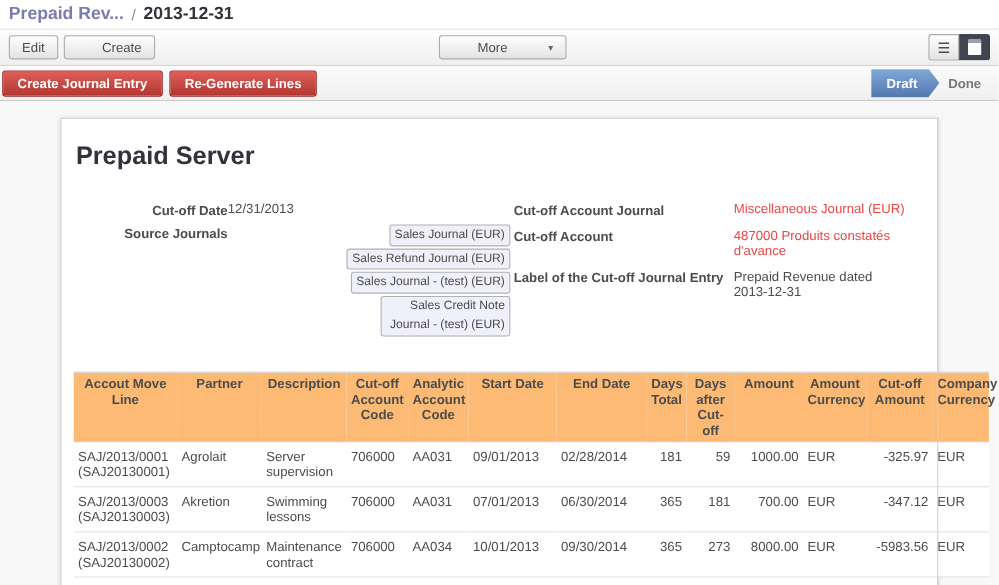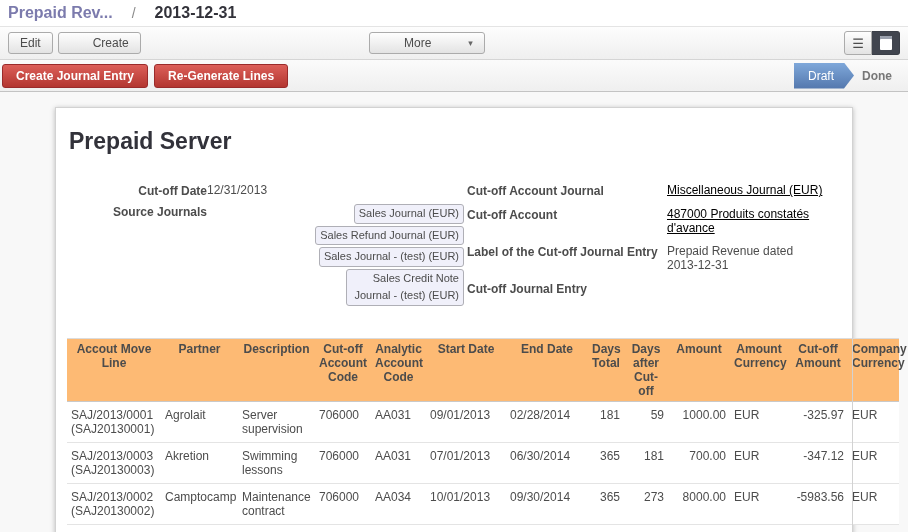--- a/index.html
+++ b/index.html
@@ -4,38 +4,38 @@
 <style>
   * { box-sizing: border-box; }
   html,body { margin:0; padding:0; }
   body {
     width:908px; height:532px; overflow:hidden; position:relative;
     font-family:"Liberation Sans", sans-serif; font-size:12px;
     color:#4c4c4c; background:#fff;
   }
 
   
-  .breadcrumb-bar { display:flex; align-items:center; gap:19px; height:26px; padding:2px 8px; background:#fff; }
+  .breadcrumb-bar { display:flex; align-items:center; gap:7px; height:26px; padding:2px 8px; background:#fff; }
   .bc-parent { color:#7c7bad; font-weight:bold; font-size:16px; cursor:pointer; }
   .bc-sep { color:#8a8a8a; font-size:14px; }
   .bc-current { color:#32323a; font-weight:bold; font-size:16px; }
 
   
   .toolbar {
     position:relative; height:34px; display:flex; align-items:center; padding:0 8px;
     background:linear-gradient(#fdfdfd,#efefef);
     border-top:1px solid #e4e4e4; border-bottom:1px solid #d5d5d5;
   }
   .btn {
     padding:3px 11px; border:1px solid #ababab; border-radius:3px;
     background:linear-gradient(#fefefe,#e3e3e3); color:#4c4c4c; font-size:12px;
     cursor:pointer; display:inline-flex; align-items:center; gap:6px;text-align:center;
   }
   .btn + .btn { margin-left:5px;padding-left:34px; }
-  .more-btn { position:absolute; left:364px;gap:37px; }
+  .more-btn { position:absolute; left:394px;gap:37px; }
   .caret { font-size:9px; color:#666; }
   .view-switcher { position:absolute; right:8px; display:flex; }
   .switch-btn {
     width:28px; height:24px; border:1px solid #ababab; cursor:pointer;
     background:linear-gradient(#fefefe,#e3e3e3);
     display:flex; align-items:center; justify-content:center;
   }
   .switch-btn.first { border-radius:3px 0 0 3px; }
   .switch-btn.last  { border-radius:0 3px 3px 0; border-left:none; }
   .switch-btn.active { background:#41454f; border-color:#3a3e47; }
@@ -47,21 +47,21 @@
     display:flex; align-items:center; height:32px; padding:0 2px;
     background:linear-gradient(#fbfbfb,#efefef); border-bottom:1px solid #c3c3c3;
   }
   .btn-red {
     padding:4px 13px; border:1px solid #9a2b2b; border-radius:3px; margin-right:6px;
     background:linear-gradient(#dc5f59,#b33630); color:#fff; font-weight:bold;
     font-size:12px; cursor:pointer;
   }
   .statusbar { margin-left:auto; display:flex; align-items:center; height:100%; }
   .status-arrow {
-    background:linear-gradient(#7fa8da,#5377ad); color:#fff; font-weight:normal;
+    background:linear-gradient(#7fa8da,#5377ad); color:#fff; font-weight:bold;
     padding:6px 20px 6px 14px;
     clip-path:polygon(0 0, calc(100% - 10px) 0, 100% 50%, calc(100% - 10px) 100%, 0 100%);
   }
   .status-done { color:#777; font-weight:bold; padding:0 14px 0 8px; }
 
   
   .content { height:440px; background:#f8f8f8; padding-top:15px; }
   .sheet {
     position:relative; width:798px; margin:0 auto; min-height:398px;
     background:#fff; border:1px solid #d2d2d2; box-shadow:0 1px 5px rgba(0,0,0,.25);
@@ -73,21 +73,21 @@
   .fields { display:flex; }
   .col-left { width:400px; flex:0 0 auto;text-align:right; }
   .col-right { flex:1; }
   .frow { display:flex; align-items:flex-start; margin-bottom:6px; }
   .col-right .frow { margin-bottom:9px; }
   .flabel { font-weight:bold; color:#4c4c4c; flex:0 0 auto; padding-top:1px; }
   .col-left  .flabel { width:140px; }
   .col-right .flabel { width:200px; white-space:nowrap; }
   .fvalue { color:#4c4c4c; }
   .col-right .fvalue { width:152px; }
-  .link { color:#000000; cursor:pointer;text-decoration:underline; }
+  .link { color:#ef4444; cursor:pointer; }
   .nowrap { white-space:nowrap; }
   .tags { width:258px; line-height:1.6; }
   .tag {
     display:inline-block; vertical-align:top; margin:0 1px 2px 0;
     background:#f0f0fa; border:1px solid #afafb6; border-radius:3px;
     padding:0 4px; font-size:11px; color:#4c4c4c;
   }
   .tag-wide { max-width:118px; }
   .total-row { margin-top:11px; }
 
@@ -164,24 +164,20 @@
           <span class="flabel">Cut-off Account Journal</span>
           <span class="fvalue link nowrap">Miscellaneous Journal (EUR)</span>
         </div>
         <div class="frow">
           <span class="flabel">Cut-off Account</span>
           <span class="fvalue link">487000 Produits constatés d'avance</span>
         </div>
         <div class="frow">
           <span class="flabel">Label of the Cut-off Journal Entry</span>
           <span class="fvalue">Prepaid Revenue dated 2013-12-31</span>
-        </div>
-        <div class="frow">
-          <span class="flabel">Cut-off Journal Entry</span>
-          <span class="fvalue"></span>
         </div>
       </div>
     </div>
 
     <div class="table-wrap">
       <table class="lines">
         <colgroup>
           <col style="width:94px">
             <col style="width:77px">
             <col style="width:77px">

